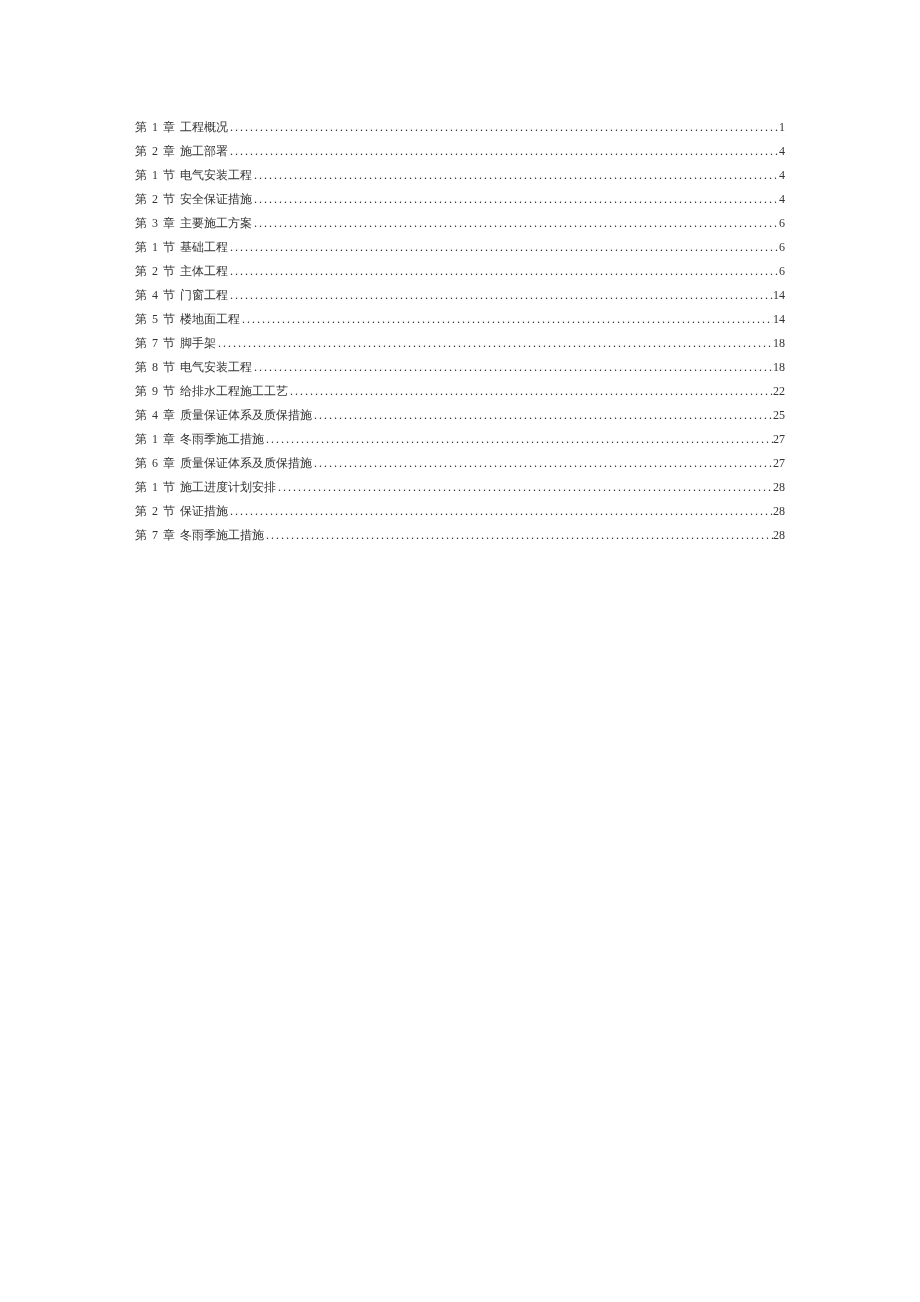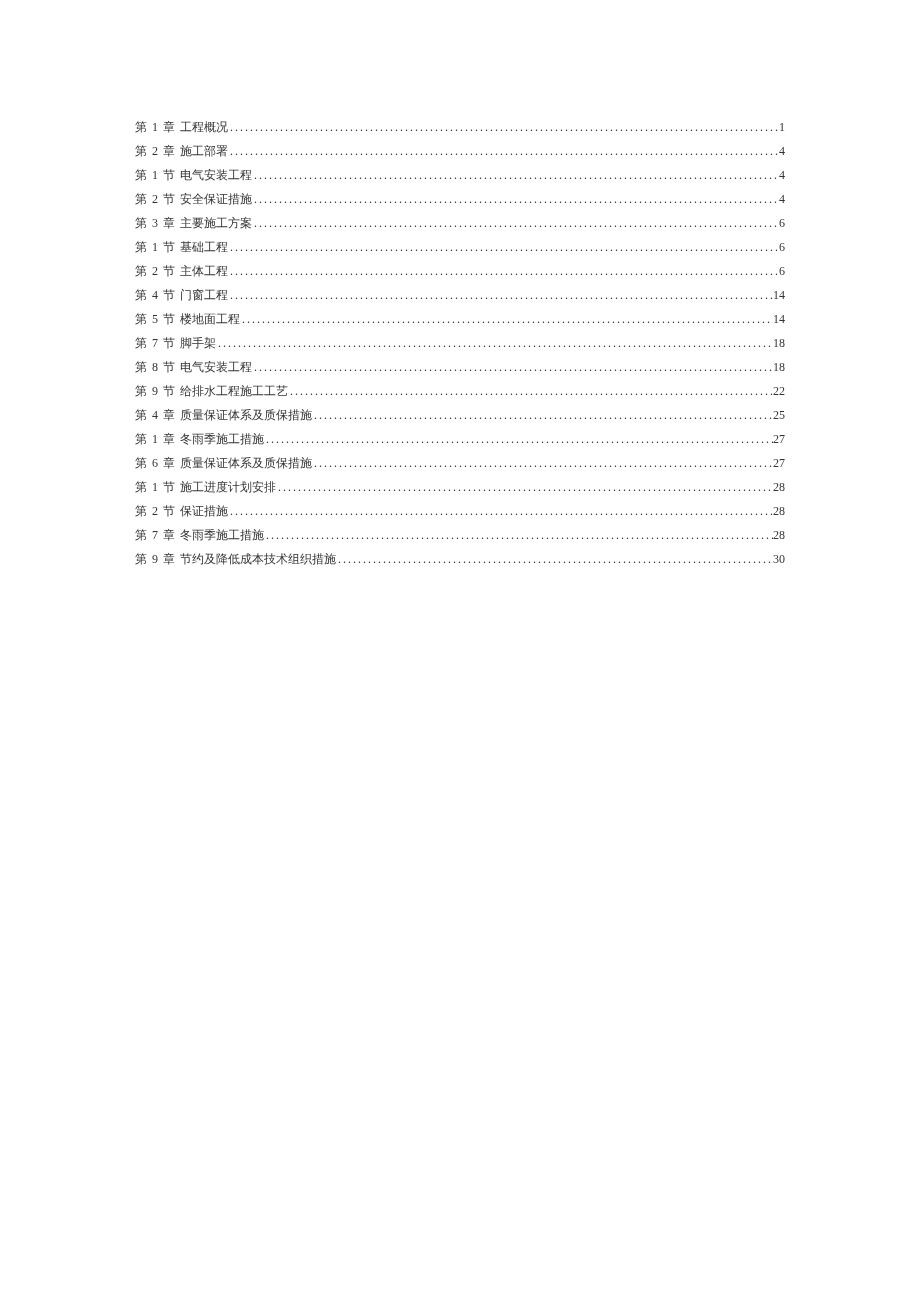--- a/index.html
+++ b/index.html
@@ -153,19 +153,13 @@
       <span class="toc-title">保证措施</span>
       <span class="toc-dots"></span>
       <span class="toc-page">28</span>
     </div>
     <div class="toc-entry">
       <span class="toc-label">第 7 章</span>
       <span class="toc-title">冬雨季施工措施</span>
       <span class="toc-dots"></span>
       <span class="toc-page">28</span>
     </div>
-    <div class="toc-entry">
-      <span class="toc-label">第 9 章</span>
-      <span class="toc-title">节约及降低成本技术组织措施</span>
-      <span class="toc-dots"></span>
-      <span class="toc-page">30</span>
-    </div>
   </div>
 
 </body></html>

